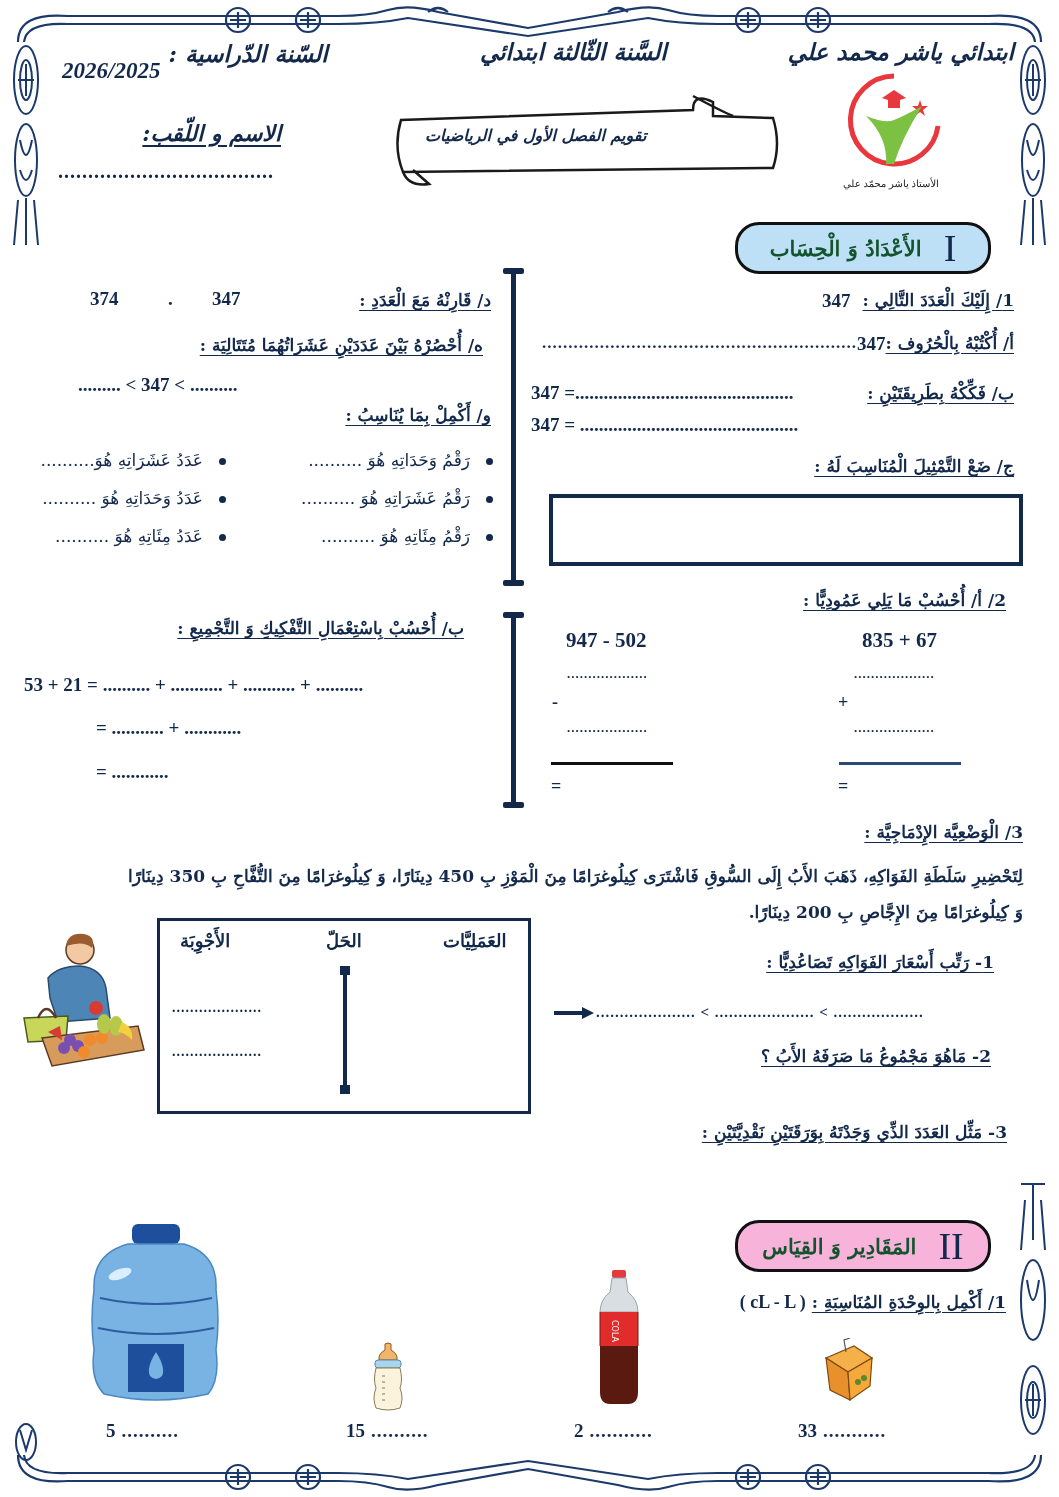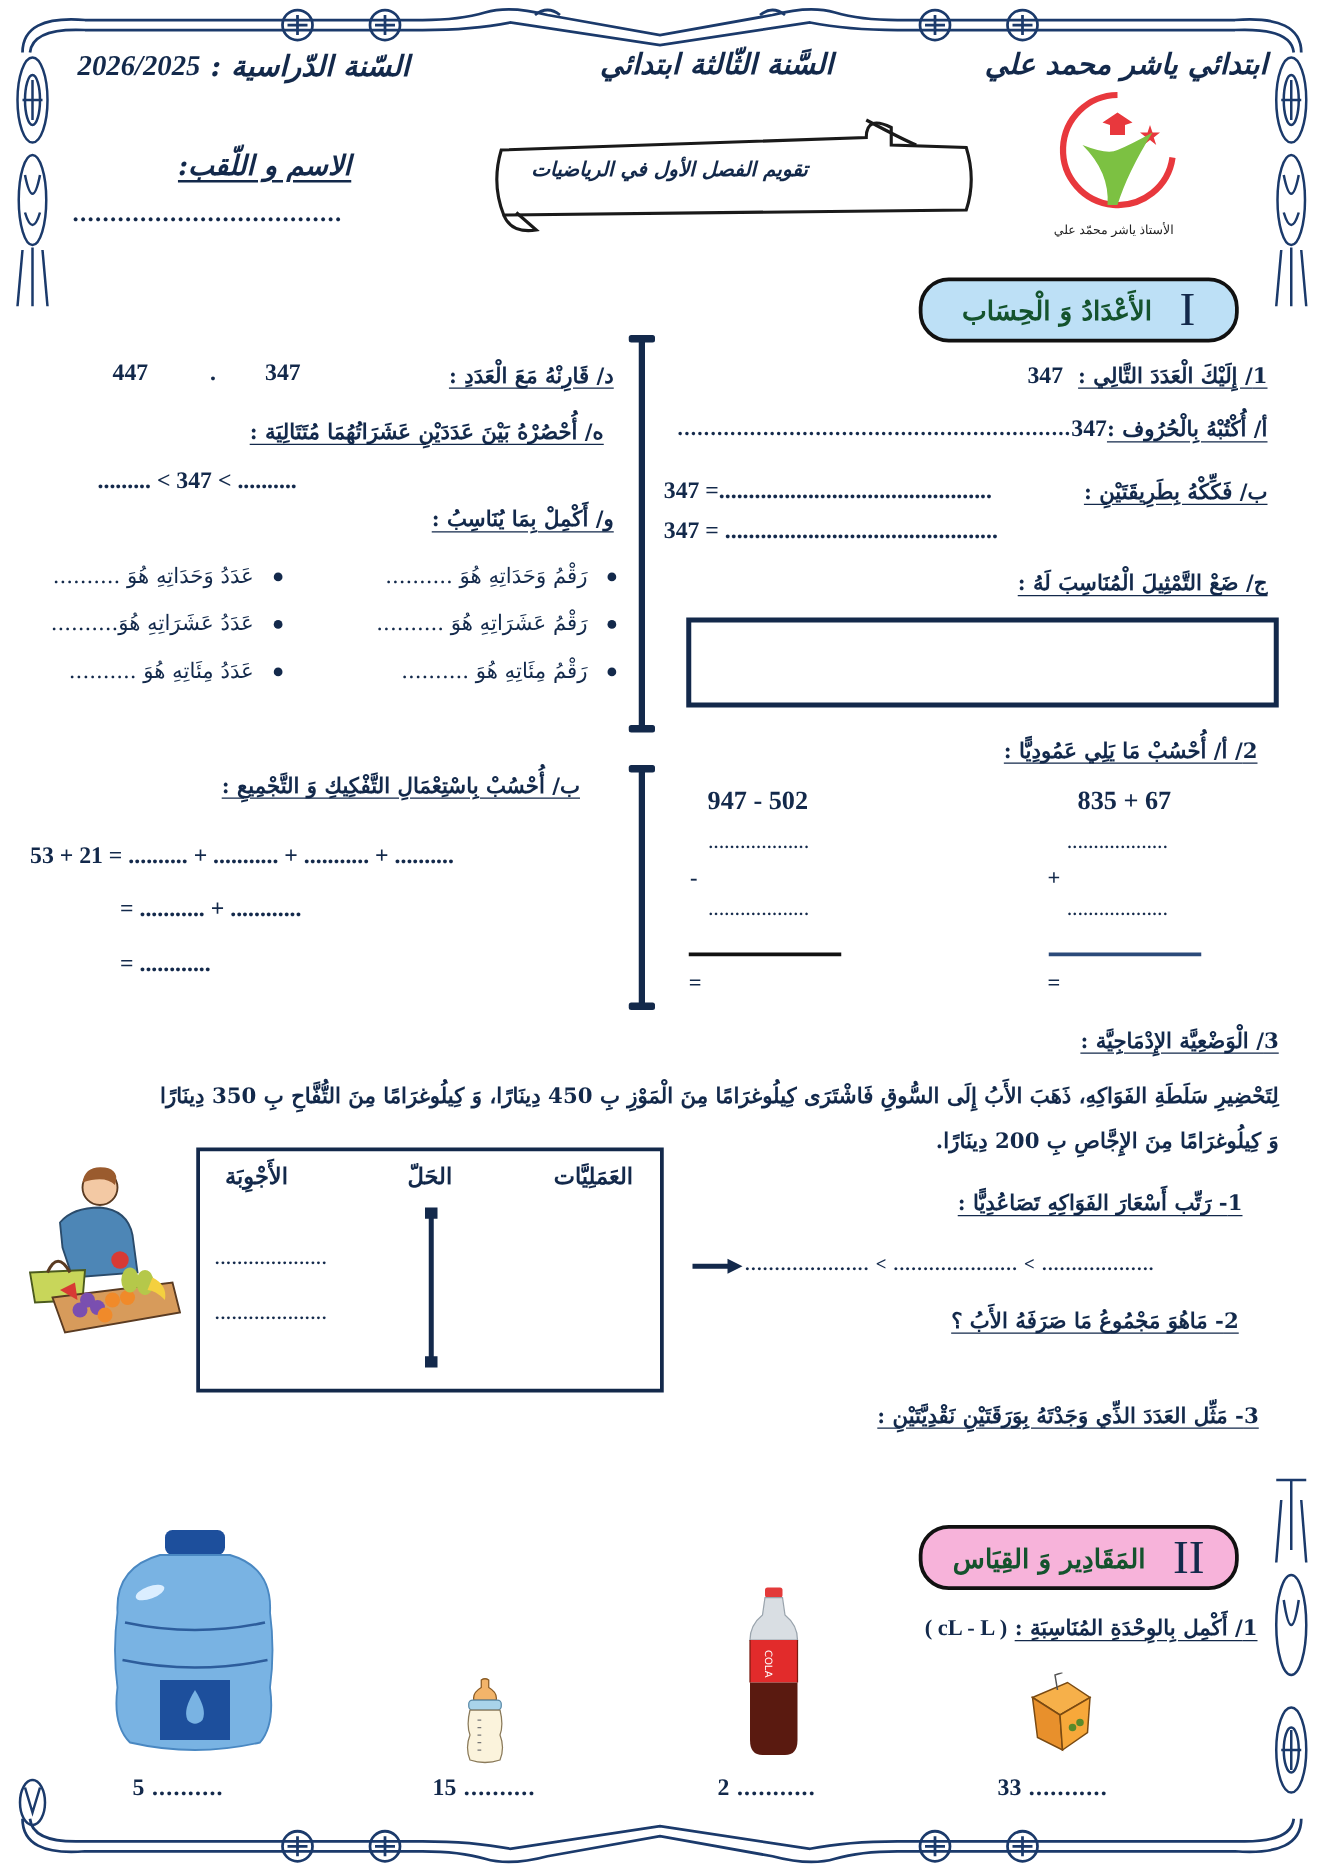--- a/index.html
+++ b/index.html
@@ -105,21 +105,21 @@
   <g fill="none" stroke="#1b3a6b" stroke-width="2">
     <ellipse cx="18" cy="22" rx="10" ry="18"></ellipse>
       <path d="M12 10 L18 30 L24 10"></path>
   </g>
 </svg>
 
 <div class="abs header-line rtl" style="right:45px; top:38px;">ابتدائي ياشر محمد علي</div>
 <div class="abs header-line rtl" style="left:480px; top:38px;">السَّنة الثّالثة ابتدائي</div>
 <div class="abs header-line" style="left:62px; top:40px; direction:rtl; display:flex; gap:8px;">
   <span>السّنة الدّراسية :</span>
-  <span style="direction:ltr; font-family:'Liberation Serif',serif;">2026/2025</span>
+  <span style="direction:ltr; font-family:'Liberation Serif',serif;margin-top:18px;">2026/2025</span>
 </div>
 
 <div class="abs rtl bold ital u" style="right:778px; top:120px; font-size:22px;">الاسم و اللّقب:</div>
 <div class="abs dots" style="left:58px; top:160px; font-size:20px;">....................................</div>
 
 <svg class="abs" style="left:393px; top:92px; width:388px; height:100px;" viewBox="0 0 388 100">
   <path d="M8 28 Q0 55 10 80 L380 76 Q388 52 380 26 L320 24 L320 10 Q300 0 300 18 Z" fill="#fff" stroke="#1a1a1a" stroke-width="2.5"></path>
   <path d="M10 80 Q16 95 36 92 L20 78" fill="none" stroke="#1a1a1a" stroke-width="2.5"></path>
   <path d="M300 4 Q330 20 340 24" fill="none" stroke="#1a1a1a" stroke-width="2.5"></path>
 </svg>
@@ -152,34 +152,34 @@
 </div>
 <div class="abs rtl q u" style="right:45px; top:383px;">ب/ فَكِّكْهُ بِطَرِيقَتَيْنِ :</div>
 <div class="abs num" style="left:531px; top:382px; font-size:19px;">347 =..............................................</div>
 <div class="abs num" style="left:531px; top:414px; font-size:19px;">347 = ..............................................</div>
 <div class="abs rtl q u" style="right:45px; top:456px;">ج/ ضَعْ التَّمْثِيلَ الْمُنَاسِبَ لَهُ :</div>
 <div class="abs rep-box" style="left:549px; top:494px; width:474px; height:72px;"></div>
 
 <div class="abs rtl q u" style="right:568px; top:290px;">د/ قَارِنْهُ مَعَ الْعَدَدِ :</div>
 <div class="abs num" style="left:212px; top:288px; font-size:19px;">347</div>
 <div class="abs num" style="left:168px; top:288px; font-size:19px;">.</div>
-<div class="abs num" style="left:90px; top:288px; font-size:19px;">447</div>
+<div class="abs num" style="left:90px; top:288px; font-size:19px;">374</div>
 
 <div class="abs rtl q u" style="right:576px; top:335px;">ه/ أُحْصُرْهُ بَيْنَ عَدَدَيْنِ عَشَرَاتُهُمَا مُتَتَالِيَة :</div>
 <div class="abs num" style="left:78px; top:374px; font-size:19px;">......... &lt; 347 &lt; ..........</div>
 
 <div class="abs rtl q u" style="right:568px; top:405px;">و/ أَكْمِلْ بِمَا يُنَاسِبُ :</div>
 <div class="abs" style="right:566px; top:450px;">
   <div class="bullet-row" style="height:38px;"><span class="b"></span><span>رَقْمُ وَحَدَاتِهِ هُوَ ..........</span></div>
   <div class="bullet-row" style="height:38px;"><span class="b"></span><span>رَقْمُ عَشَرَاتِهِ هُوَ ..........</span></div>
   <div class="bullet-row" style="height:38px;"><span class="b"></span><span>رَقْمُ مِئَاتِهِ هُوَ ..........</span></div>
 </div>
 <div class="abs" style="right:833px; top:450px;">
+  <div class="bullet-row" style="height:38px;"><span class="b"></span><span>عَدَدُ عَشَرَاتِهِ هُوَ..........</span></div>
   <div class="bullet-row" style="height:38px;"><span class="b"></span><span>عَدَدُ وَحَدَاتِهِ هُوَ ..........</span></div>
-  <div class="bullet-row" style="height:38px;"><span class="b"></span><span>عَدَدُ عَشَرَاتِهِ هُوَ..........</span></div>
   <div class="bullet-row" style="height:38px;"><span class="b"></span><span>عَدَدُ مِئَاتِهِ هُوَ ..........</span></div>
 </div>
 
 <div class="abs rtl q u" style="right:53px; top:590px;">2/ أ/ أُحْسُبْ مَا يَلِي عَمُودِيًّا :</div>
 <div class="abs num" style="left:862px; top:628px; font-size:21px;">835 + 67</div>
 <div class="abs dots" style="left:854px; top:666px; font-size:13px;">...................</div>
 <div class="abs num" style="left:838px; top:692px; font-size:18px;">+</div>
 <div class="abs dots" style="left:854px; top:720px; font-size:13px;">...................</div>
 <div class="abs hline" style="left:839px; top:762px; width:122px; background:#2b4a7a;"></div>
 <div class="abs num" style="left:838px; top:776px; font-size:18px;">=</div>

